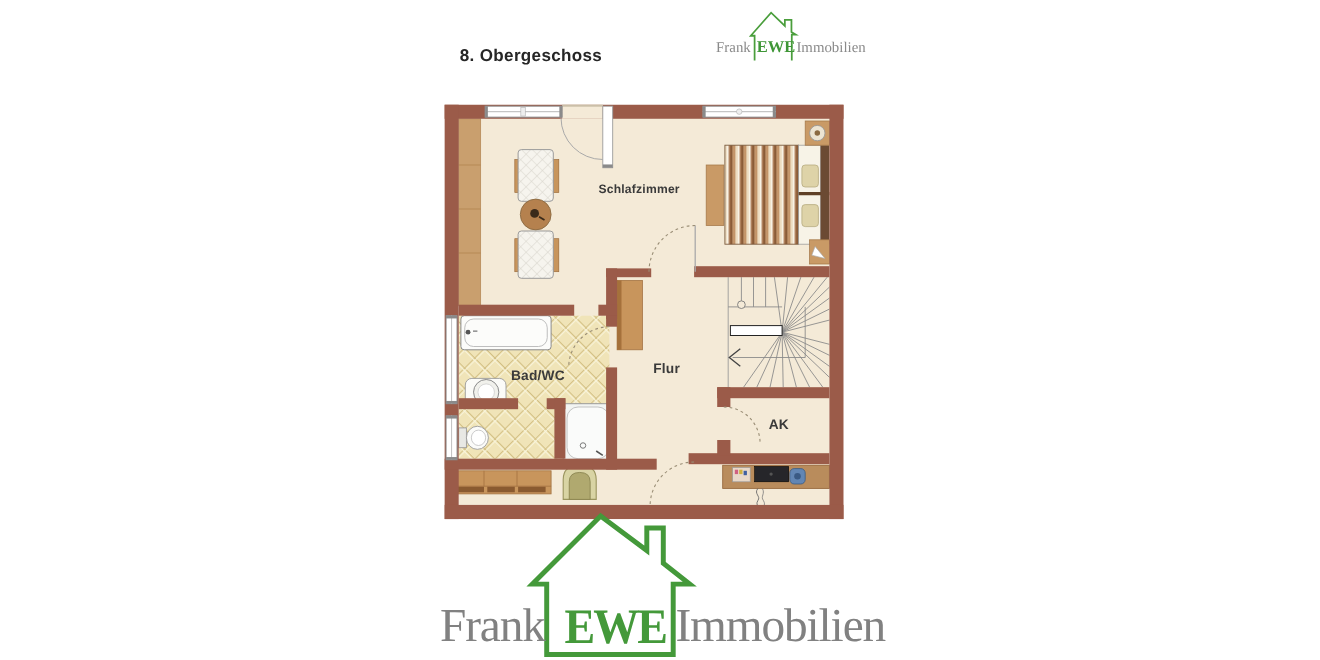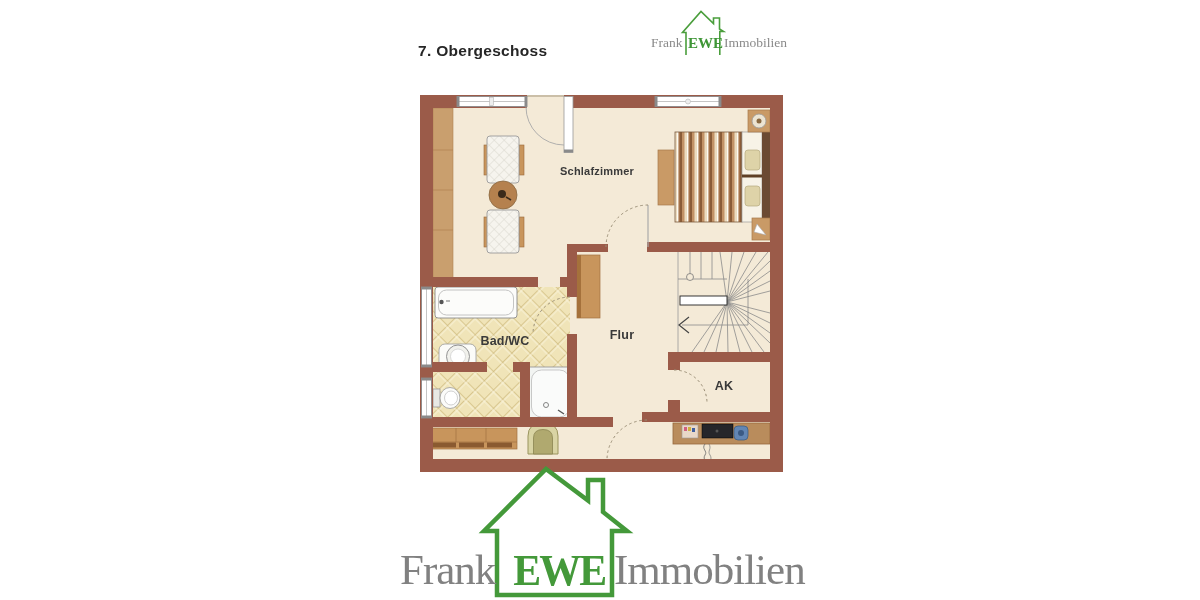--- a/index.html
+++ b/index.html
@@ -1,41 +1,41 @@
 <!DOCTYPE html>
 <html><head>
 <meta charset="utf-8">
 <style>
   html,body{margin:0;padding:0;background:#fff;}
   .canvas{position:relative;width:1200px;height:600px;background:#fff;overflow:hidden;
           font-family:"Liberation Sans",sans-serif;}
   .title{position:absolute;left:418px;top:42px;font-size:15.5px;font-weight:bold;
          color:#262626;letter-spacing:.3px;}
   .logo-top{position:absolute;left:640px;top:4px;width:155px;height:56px;}
-  .plan{position:absolute;left:420px;top:95px;width:363px;height:377px;}
+  .plan{position:absolute;left:404px;top:95px;width:363px;height:377px;}
   .logo-bottom{position:absolute;left:400px;top:462px;width:400px;height:138px;}
   .logo-bottom .bl{position:absolute;top:86px;font-family:"Liberation Serif",serif;
                    white-space:nowrap;line-height:1;}
   .logo-bottom .gray{color:#818181;font-size:43px;letter-spacing:-1px;}
   .logo-bottom .green{color:#44993a;font-weight:bold;font-size:45px;letter-spacing:-2px;
                       transform:scaleX(.93);transform-origin:center;}
   .bl.frank{left:0;width:95px;text-align:right;}
   .bl.ewe{left:110px;width:92px;text-align:center;}
   .bl.immo{left:214px;}
   text.roomlbl{font-family:"Liberation Sans",sans-serif;font-weight:bold;fill:#3a3a3a;
                letter-spacing:.2px;}
   .lg-gray{font-family:"Liberation Serif",serif;fill:#8a8a8a;font-size:13.5px;}
   .lg-green{font-family:"Liberation Serif",serif;fill:#3f9637;font-size:15px;font-weight:bold;}
 </style>
 </head>
 <body>
 
 <div class="canvas">
 
-  <div class="title">7. Obergeschoss</div>
+  <div class="title">8. Obergeschoss</div>
 
   <div class="logo-top">
     <svg width="155" height="56" viewBox="0 0 155 56">
       <path d="M46 51 V28.5 H42.5 L61 7.5 L73.5 19.5 V14 H79.5 V25 L83.5 27.5 H79.8 V51" fill="none" stroke="#4a9e3c" stroke-width="1.6"></path>
       <text class="lg-gray" x="11" y="43">Frank</text>
       <text class="lg-green" x="48" y="43.5">EWE</text>
       <text class="lg-gray" x="84" y="43">Immobilien</text>
     </svg>
   </div>
 

